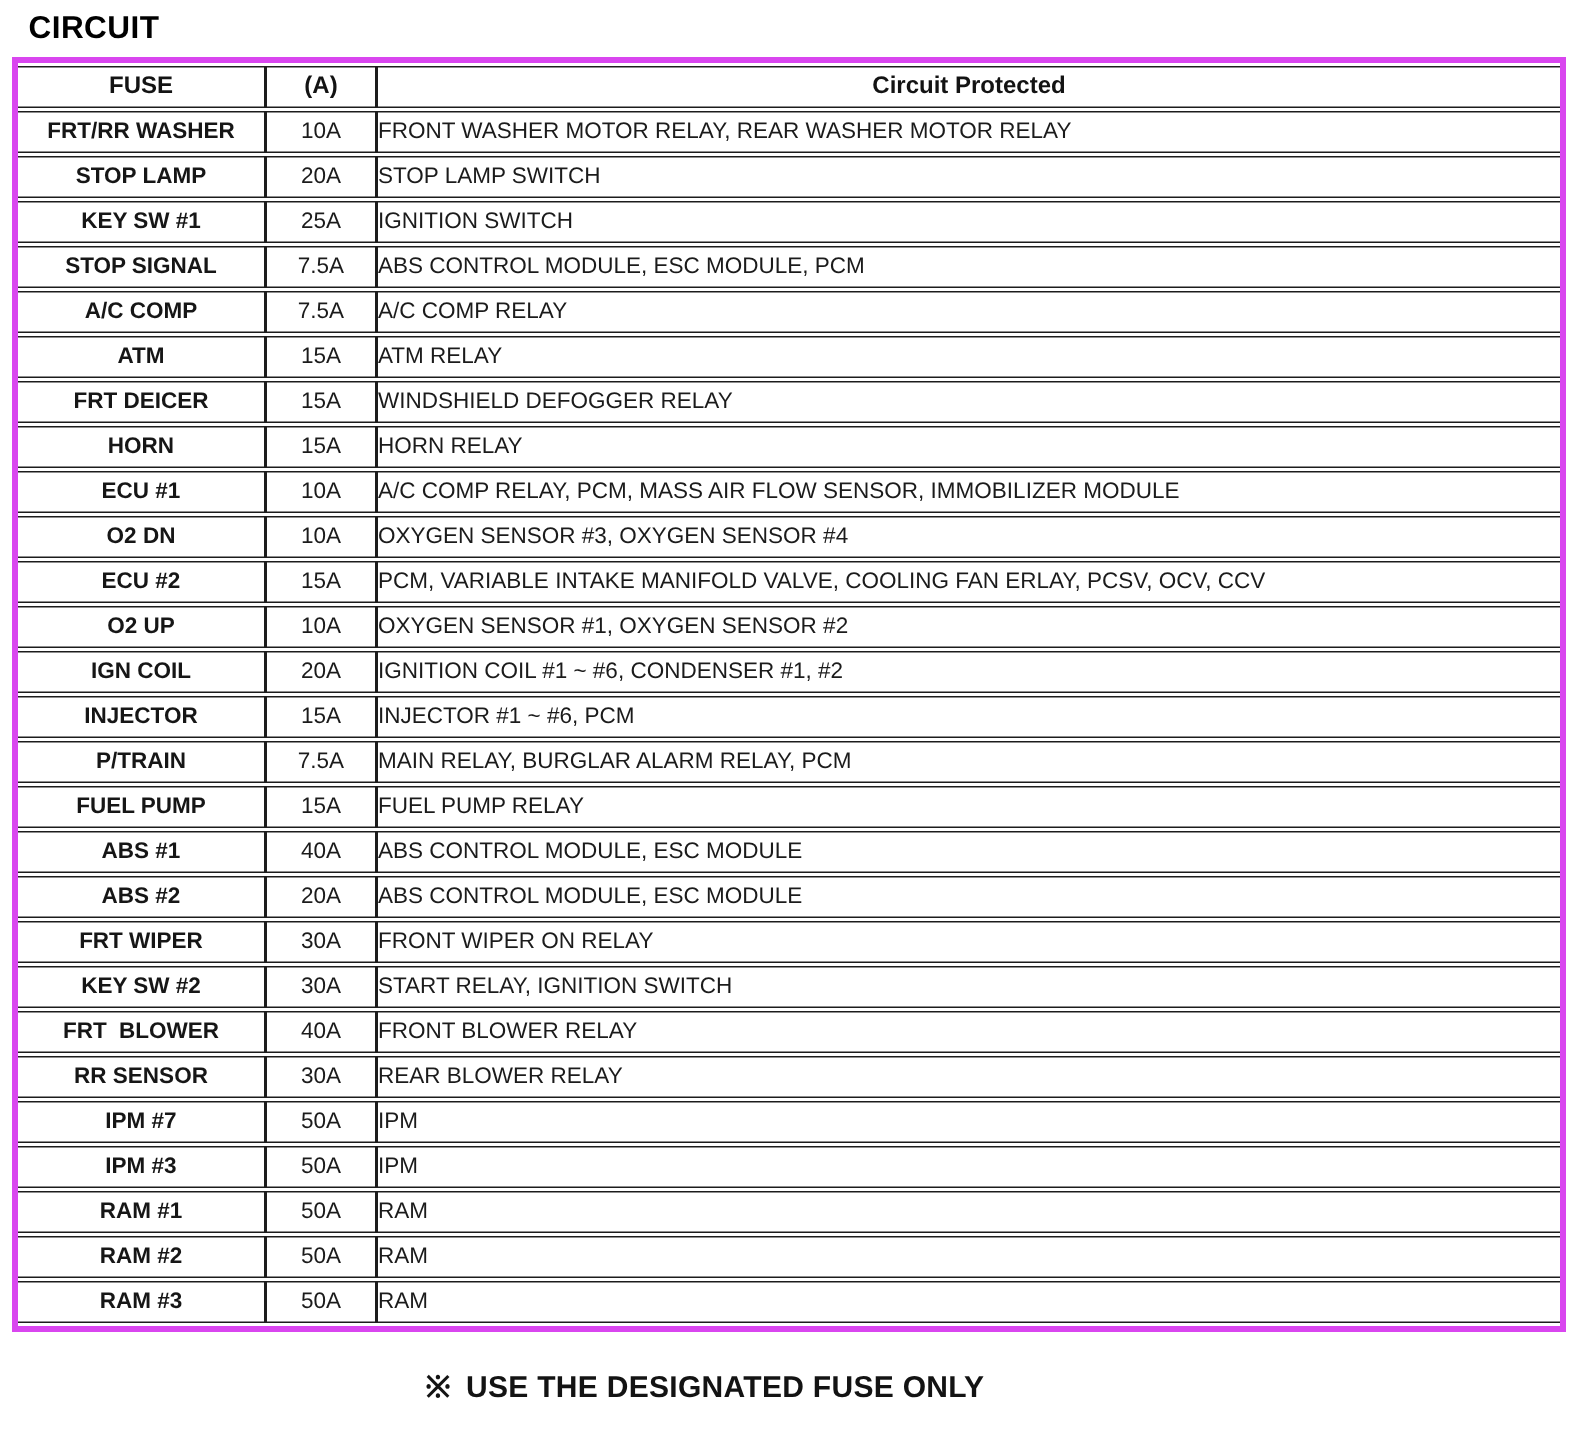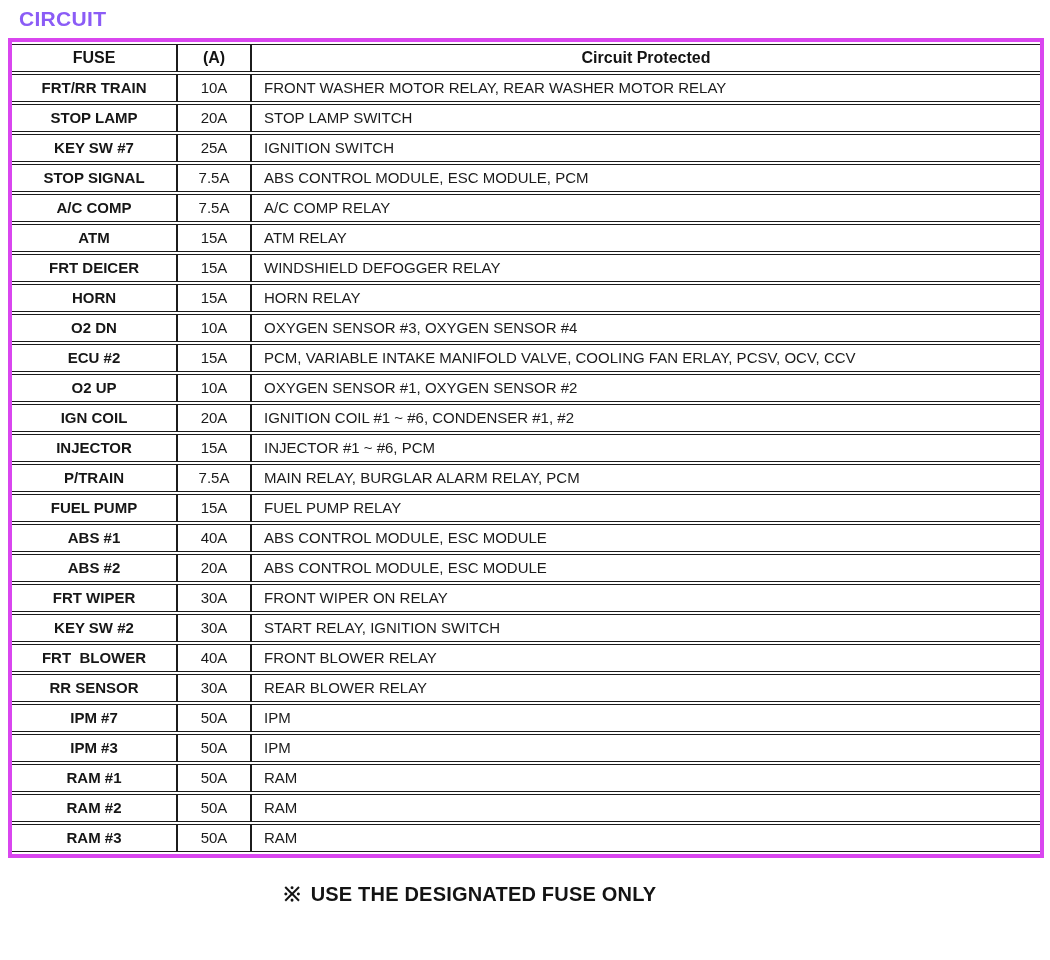--- a/index.html
+++ b/index.html
@@ -14,21 +14,21 @@
     width: 1050px;
     height: 960px;
     background: #ffffff;
     overflow: hidden;
   }
   .doc-title {
     margin: 7px 0 7px 19px;
     font-size: 21px;
     font-weight: bold;
     letter-spacing: 0.3px;
-    color: #8b5cf6;
+    color: #000000;
   }
   .table-wrap {
     margin-left: 8px;
     width: 1028px;
     border: 4px solid #d946ef;
     background: #ffffff;
   }
   table.fuse-table {
     width: 100%;
     border-collapse: separate;
@@ -66,21 +66,20 @@
     color: #161616;
   }
   td.cell-amp {
     font-size: 15px;
     text-align: center;
     color: #1b1b1b;
   }
   td.cell-circuit {
     font-size: 15px;
     text-align: left;
-    padding-left: 12px;
     white-space: nowrap;
     color: #1b1b1b;
   }
   .footer-note {
     width: 940px;
     margin-top: 22px;
     text-align: center;
     font-size: 20px;
     font-weight: bold;
     color: #131313;
@@ -107,31 +106,31 @@
       </colgroup>
       <thead>
         <tr>
           <th>FUSE</th>
           <th>(A)</th>
           <th>Circuit Protected</th>
         </tr>
       </thead>
       <tbody id="fuse-rows">
           <tr>
-            <td class="cell-fuse">FRT/RR TRAIN</td>
+            <td class="cell-fuse">FRT/RR WASHER</td>
             <td class="cell-amp">10A</td>
             <td class="cell-circuit">FRONT WASHER MOTOR RELAY, REAR WASHER MOTOR RELAY</td>
           </tr>
           <tr>
             <td class="cell-fuse">STOP LAMP</td>
             <td class="cell-amp">20A</td>
             <td class="cell-circuit">STOP LAMP SWITCH</td>
           </tr>
           <tr>
-            <td class="cell-fuse">KEY SW #7</td>
+            <td class="cell-fuse">KEY SW #1</td>
             <td class="cell-amp">25A</td>
             <td class="cell-circuit">IGNITION SWITCH</td>
           </tr>
           <tr>
             <td class="cell-fuse">STOP SIGNAL</td>
             <td class="cell-amp">7.5A</td>
             <td class="cell-circuit">ABS CONTROL MODULE, ESC MODULE, PCM</td>
           </tr>
           <tr>
             <td class="cell-fuse">A/C COMP</td>
@@ -147,20 +146,25 @@
             <td class="cell-fuse">FRT DEICER</td>
             <td class="cell-amp">15A</td>
             <td class="cell-circuit">WINDSHIELD DEFOGGER RELAY</td>
           </tr>
           <tr>
             <td class="cell-fuse">HORN</td>
             <td class="cell-amp">15A</td>
             <td class="cell-circuit">HORN RELAY</td>
           </tr>
           <tr>
+            <td class="cell-fuse">ECU #1</td>
+            <td class="cell-amp">10A</td>
+            <td class="cell-circuit">A/C COMP RELAY, PCM, MASS AIR FLOW SENSOR, IMMOBILIZER MODULE</td>
+          </tr>
+          <tr>
             <td class="cell-fuse">O2 DN</td>
             <td class="cell-amp">10A</td>
             <td class="cell-circuit">OXYGEN SENSOR #3, OXYGEN SENSOR #4</td>
           </tr>
           <tr>
             <td class="cell-fuse">ECU #2</td>
             <td class="cell-amp">15A</td>
             <td class="cell-circuit">PCM, VARIABLE INTAKE MANIFOLD VALVE, COOLING FAN ERLAY, PCSV, OCV, CCV</td>
           </tr>
           <tr>

